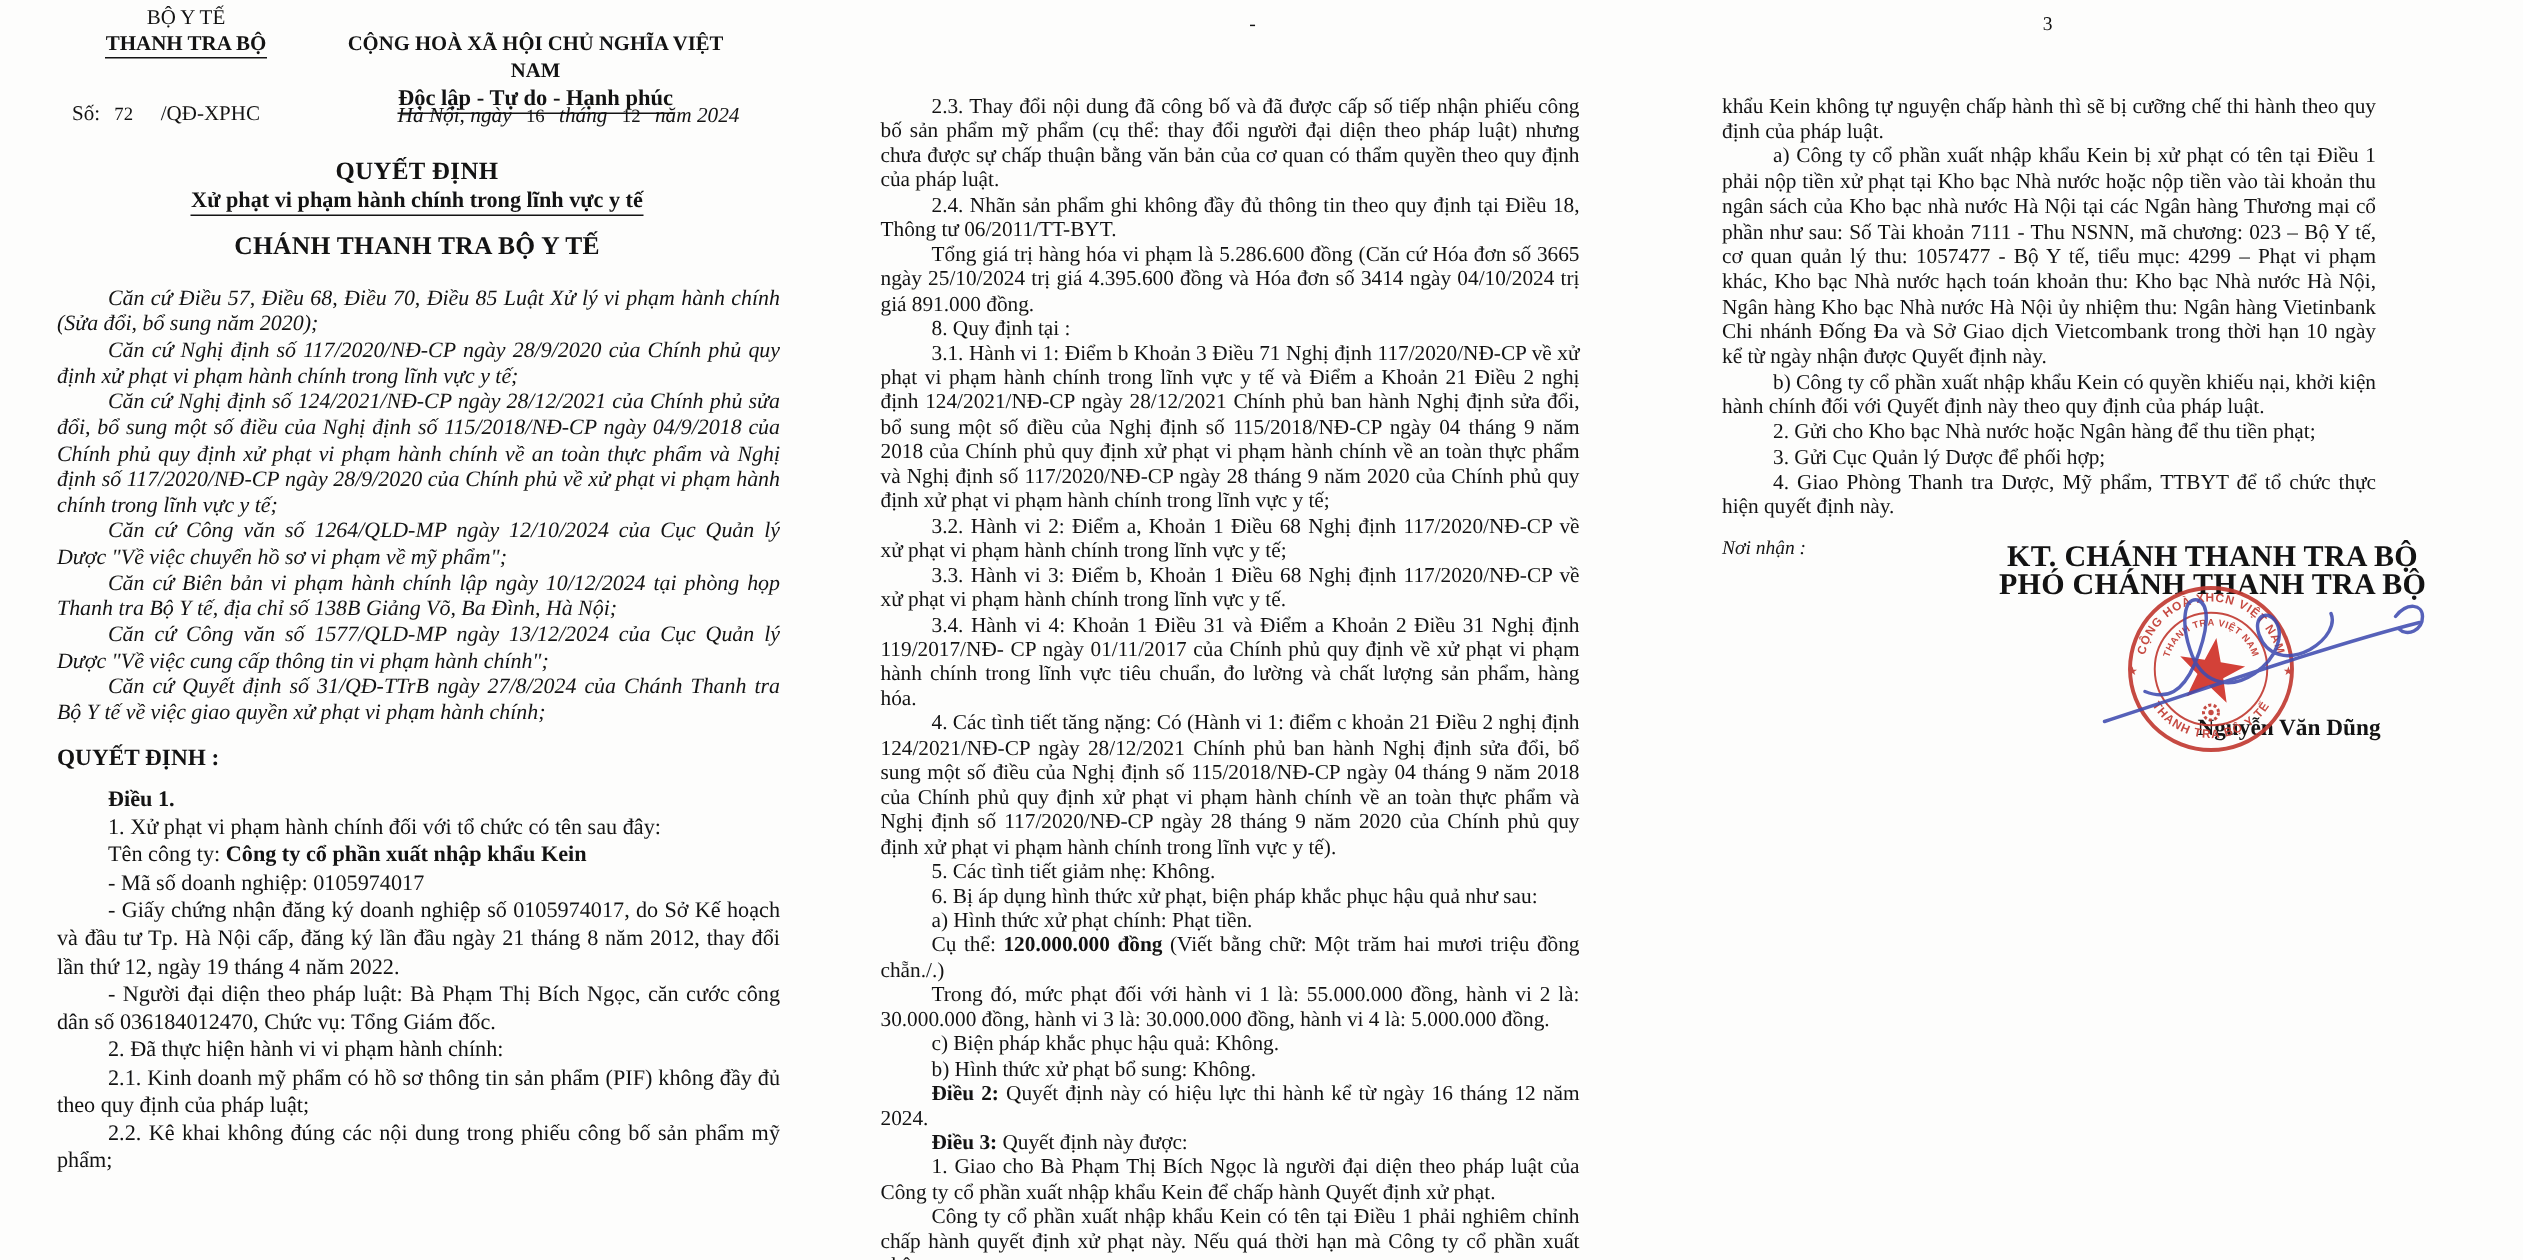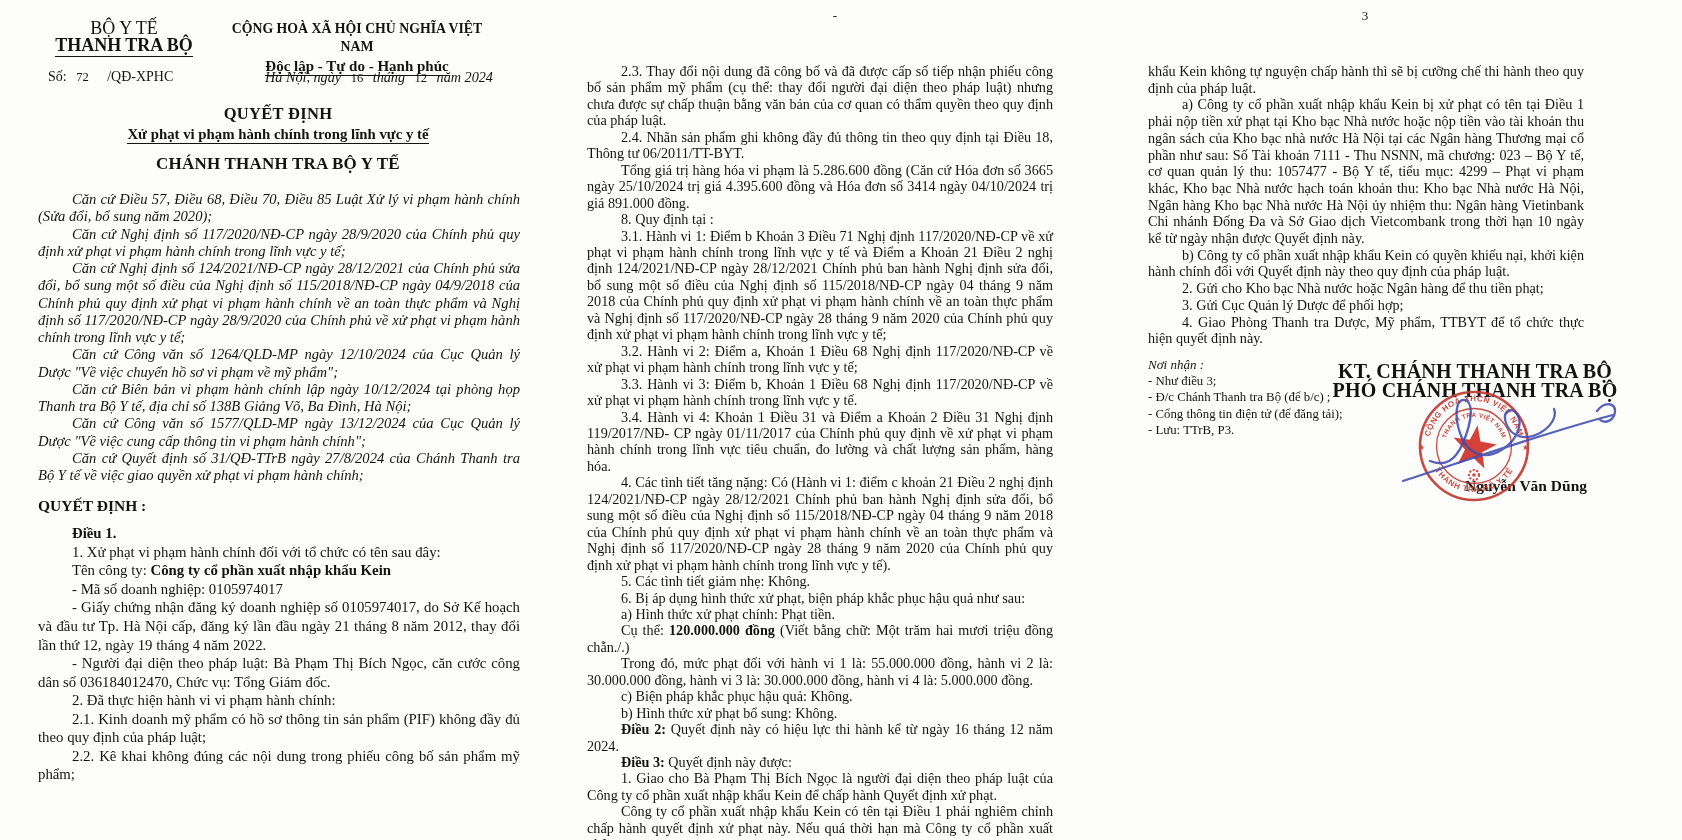--- a/index.html
+++ b/index.html
@@ -8,21 +8,21 @@
   .center{text-align:center}
   .b{font-weight:bold}
   .i{font-style:italic}
   p.para{margin:0;text-align:justify}
   p.ind{text-indent:34px}
   p.noind{text-indent:0}
   p.it{font-style:italic}
   span.b{font-weight:bold}
   .ul{border-bottom:1.4px solid #131313;padding-bottom:1px}
   
-  #hdr-left{left:40px;top:20px;width:168px;font-size:18px;line-height:17px}
+  #hdr-left{left:40px;top:4px;width:168px;font-size:14px;line-height:17px}
   #hdr-right{left:220px;top:20px;width:274px;font-size:13.8px;line-height:18px}
   #doc-no{left:48px;top:69px;font-size:14px}
   #doc-no .num{font-size:12.5px}
   #dateline{left:248px;top:69px;width:262px;font-size:14.2px}
   #dateline .num{font-style:normal;font-size:12.5px;padding:0 6px}
   #title-block{left:38px;top:104px;width:480px}
   #doc-title{font-size:16.5px;letter-spacing:.3px}
   #doc-subtitle{font-size:14.8px;margin-top:2px}
   #authority{left:38px;top:154px;width:480px;font-size:17px;letter-spacing:.2px}
   
@@ -131,26 +131,20 @@
     <p class="para noind"><span>khẩu Kein không tự nguyện chấp hành thì sẽ bị cưỡng chế thi hành theo quy định của pháp luật.</span></p>
     <p class="para ind"><span>a) Công ty cổ phần xuất nhập khẩu Kein bị xử phạt có tên tại Điều 1 phải nộp tiền xử phạt tại Kho bạc Nhà nước hoặc nộp tiền vào tài khoản thu ngân sách của Kho bạc nhà nước Hà Nội tại các Ngân hàng Thương mại cổ phần như sau: Số Tài khoản 7111 - Thu NSNN, mã chương: 023 – Bộ Y tế, cơ quan quản lý thu: 1057477 - Bộ Y tế, tiểu mục: 4299 – Phạt vi phạm khác, Kho bạc Nhà nước hạch toán khoản thu: Kho bạc Nhà nước Hà Nội, Ngân hàng Kho bạc Nhà nước Hà Nội ủy nhiệm thu: Ngân hàng Vietinbank Chi nhánh Đống Đa và Sở Giao dịch Vietcombank trong thời hạn 10 ngày kể từ ngày nhận được Quyết định này.</span></p>
     <p class="para ind"><span>b) Công ty cổ phần xuất nhập khẩu Kein có quyền khiếu nại, khởi kiện hành chính đối với Quyết định này theo quy định của pháp luật.</span></p>
     <p class="para ind"><span>2. Gửi cho Kho bạc Nhà nước hoặc Ngân hàng để thu tiền phạt;</span></p>
     <p class="para ind"><span>3. Gửi Cục Quản lý Dược để phối hợp;</span></p>
     <p class="para ind"><span>4. Giao Phòng Thanh tra Dược, Mỹ phẩm, TTBYT để tổ chức thực hiện quyết định này.</span></p>
   </div>
 
 <div class="abs" id="recipients">
   <div class="label">Nơi nhận :</div>
-  <div>
-      <p class="para"><span>- Như điều 3;</span></p>
-      <p class="para"><span>- Đ/c Chánh Thanh tra Bộ (để b/c) ;</span></p>
-      <p class="para"><span>- Cổng thông tin điện tử (để đăng tải);</span></p>
-      <p class="para"><span>- Lưu: TTrB, P3.</span></p>
-    </div>
 </div>
 
 <div class="abs center b" id="sig-titles">
   <div>KT. CHÁNH THANH TRA BỘ</div>
   <div>PHÓ CHÁNH THANH TRA BỘ</div>
 </div>
 
 <div class="abs center b" id="sig-name">Nguyễn Văn Dũng</div>
 
 <svg class="abs" id="seal-svg" width="130" height="130" viewBox="0 0 130 130" style="opacity:.92">

